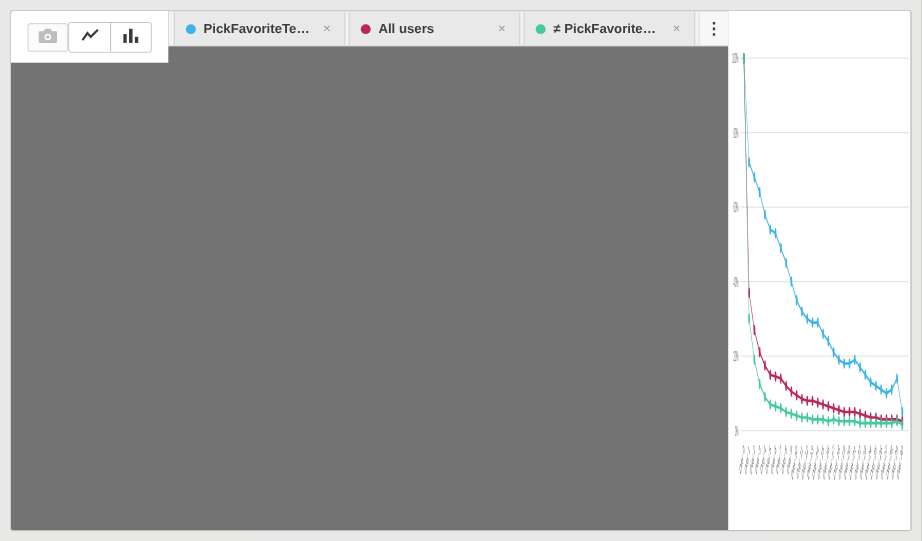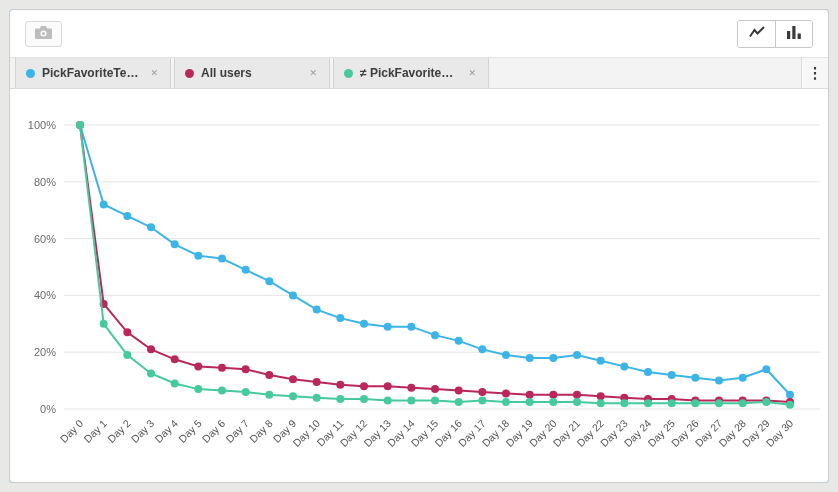--- a/index.html
+++ b/index.html
@@ -1,20 +1,20 @@
 <!DOCTYPE html>
 <html><head>
 <meta charset="utf-8">
 <style>
   * { box-sizing: border-box; margin: 0; padding: 0; }
   html, body { width: 838px; height: 492px; }
   body { background: #e8e8e7; font-family: "Liberation Sans", sans-serif; overflow: hidden; }
   .page { width: 838px; height: 492px; padding: 9px; }
-  .card { background: #0ea5e9; border: 1px solid #cccccc; border-radius: 3px; height: 100%;
-          display: flex; flex-direction: column; overflow: hidden; }
+  .card { background: #737373; border: 1px solid #cccccc; border-radius: 3px; height: 100%;
+          display: flex; flex-direction: row; overflow: hidden; }
 
   
   .toolbar { height: 47px; flex: 0 0 47px; display: flex; align-items: center;
              justify-content: space-between; padding: 0 15px; background: #fff; }
   .icon-btn { background: #fbfbfb; border: 1px solid #d9d9d9; border-radius: 3px;
               width: 37px; height: 26px; display: flex; align-items: center;
               justify-content: center; cursor: pointer; }
   .btn-group { display: flex; border: 1px solid #c7c7c7; border-radius: 3px; overflow: hidden; }
   .btn-group button { width: 37px; height: 26px; background: #fff; border: none;
               display: flex; align-items: center; justify-content: center; cursor: pointer; }

